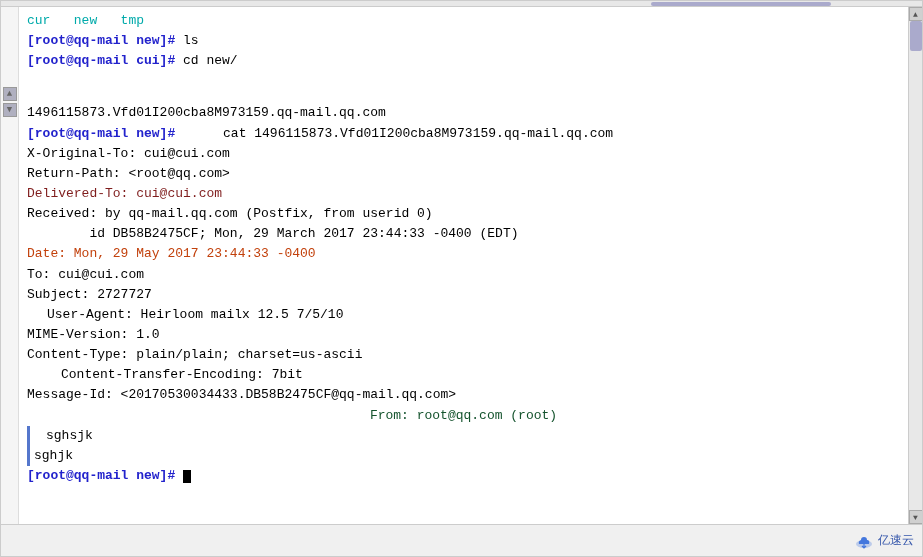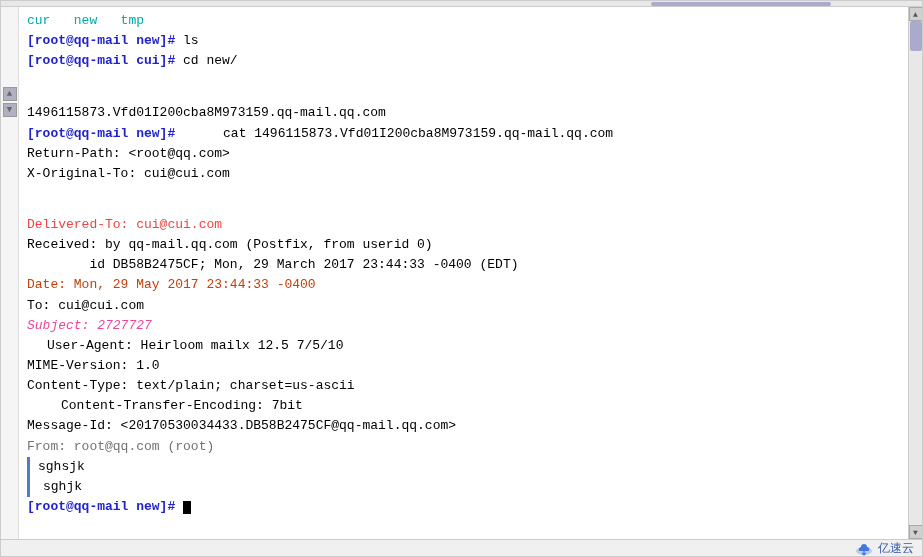--- a/index.html
+++ b/index.html
@@ -103,21 +103,21 @@
     .scroll-thumb {
       position: absolute;
       top: 0;
       left: 1px;
       width: 12px;
       height: 30px;
       background: #aaaacc;
       border-radius: 2px;
     }
     .bottom-bar {
-      height: 17px;
+      height: 32px;
       background: #f0f0f0;
       border-top: 1px solid #ccc;
       display: flex;
       align-items: center;
       justify-content: flex-end;
       padding-right: 8px;
     }
     .brand-logo {
       display: flex;
       align-items: center;
@@ -154,37 +154,37 @@
     </div>
 
     <div style="position:relative; flex:1; display:flex; overflow:hidden;">
       <div class="terminal-content" id="terminal-lines">
 
           <span class="line" style="color: rgb(0, 170, 170);">cur   new   tmp</span>
           <span class="line"><span style="color: rgb(34, 34, 204); font-weight: bold;">[root@qq-mail new]# </span><span style="color: rgb(0, 0, 0);">ls</span></span>
           <span class="line"><span style="color: rgb(34, 34, 204); font-weight: bold;">[root@qq-mail cui]# </span><span style="color: rgb(0, 0, 0);">cd new/</span></span>
           <span class="line" style="color: rgb(0, 0, 0); margin-top: 32px;">1496115873.Vfd01I200cba8M973159.qq-mail.qq.com</span>
           <span class="line"><span style="color: rgb(34, 34, 204); font-weight: bold;">[root@qq-mail new]# </span><span style="color: rgb(0, 0, 0); margin-left: 40px;">cat 1496115873.Vfd01I200cba8M973159.qq-mail.qq.com</span></span>
+          <span class="line" style="color: rgb(0, 0, 0);">X-Original-To: cui@cui.com</span>
           <span class="line" style="color: rgb(0, 0, 0);">Return-Path: &lt;root@qq.com&gt;</span>
-          <span class="line" style="color: rgb(0, 0, 0);">X-Original-To: cui@cui.com</span>
-          <span class="line" style="color: #ef4444; margin-top: 31px;">Delivered-To: cui@cui.com</span>
+          <span class="line" style="color: #7f1d1d;">Delivered-To: cui@cui.com</span>
           <span class="line" style="color: rgb(0, 0, 0);">Received: by qq-mail.qq.com (Postfix, from userid 0)</span>
           <span class="line" style="color: rgb(0, 0, 0);">        id DB58B2475CF; Mon, 29 March 2017 23:44:33 -0400 (EDT)</span>
           <span class="line" style="color: #c2410c;">Date: Mon, 29 May 2017 23:44:33 -0400</span>
           <span class="line" style="color: rgb(0, 0, 0);">To: cui@cui.com</span>
-          <span class="line" style="color: #ec4899; font-style: italic;">Subject: 2727727</span>
+          <span class="line" style="color: #000000;">Subject: 2727727</span>
           <span class="line" style="color: rgb(0, 0, 0); margin-left: 20px;">User-Agent: Heirloom mailx 12.5 7/5/10</span>
           <span class="line" style="color: rgb(0, 0, 0);">MIME-Version: 1.0</span>
-          <span class="line" style="color: rgb(0, 0, 0);">Content-Type: text/plain; charset=us-ascii</span>
+          <span class="line" style="color: rgb(0, 0, 0);">Content-Type: plain/plain; charset=us-ascii</span>
           <span class="line" style="color: rgb(0, 0, 0); margin-left: 34px;">Content-Transfer-Encoding: 7bit</span>
           <span class="line" style="color: rgb(0, 0, 0);">Message-Id: &lt;20170530034433.DB58B2475CF@qq-mail.qq.com&gt;</span>
-          <span class="line" style="color: #737373;">From: root@qq.com (root)</span>
+          <span class="line" style="color: #14532d; text-align: center;">From: root@qq.com (root)</span>
           <span class="line" style="color: rgb(0, 0, 0);"></span>
-          <div style="border-left: 3px solid rgb(85, 119, 204); padding-left: 8px; color: rgb(0, 0, 0);">sghsjk</div>
-          <div style="border-left: 3px solid rgb(85, 119, 204); padding-left: 13px; color: rgb(0, 0, 0);">sghjk</div>
+          <div style="border-left: 3px solid rgb(85, 119, 204); padding-left: 16px; color: rgb(0, 0, 0);">sghsjk</div>
+          <div style="border-left: 3px solid rgb(85, 119, 204); padding-left: 4px; color: rgb(0, 0, 0);">sghjk</div>
           <span class="line"><span style="color: rgb(34, 34, 204); font-weight: bold;">[root@qq-mail new]# </span><span style="color: rgb(0, 0, 0);"></span><span class="cursor-block"></span></span>
         </div>
     </div>
 
     <div class="right-scrollbar">
       <div class="scroll-btn">▲</div>
       <div class="scroll-track">
         <div class="scroll-thumb"></div>
       </div>
       <div class="scroll-btn">▼</div>

